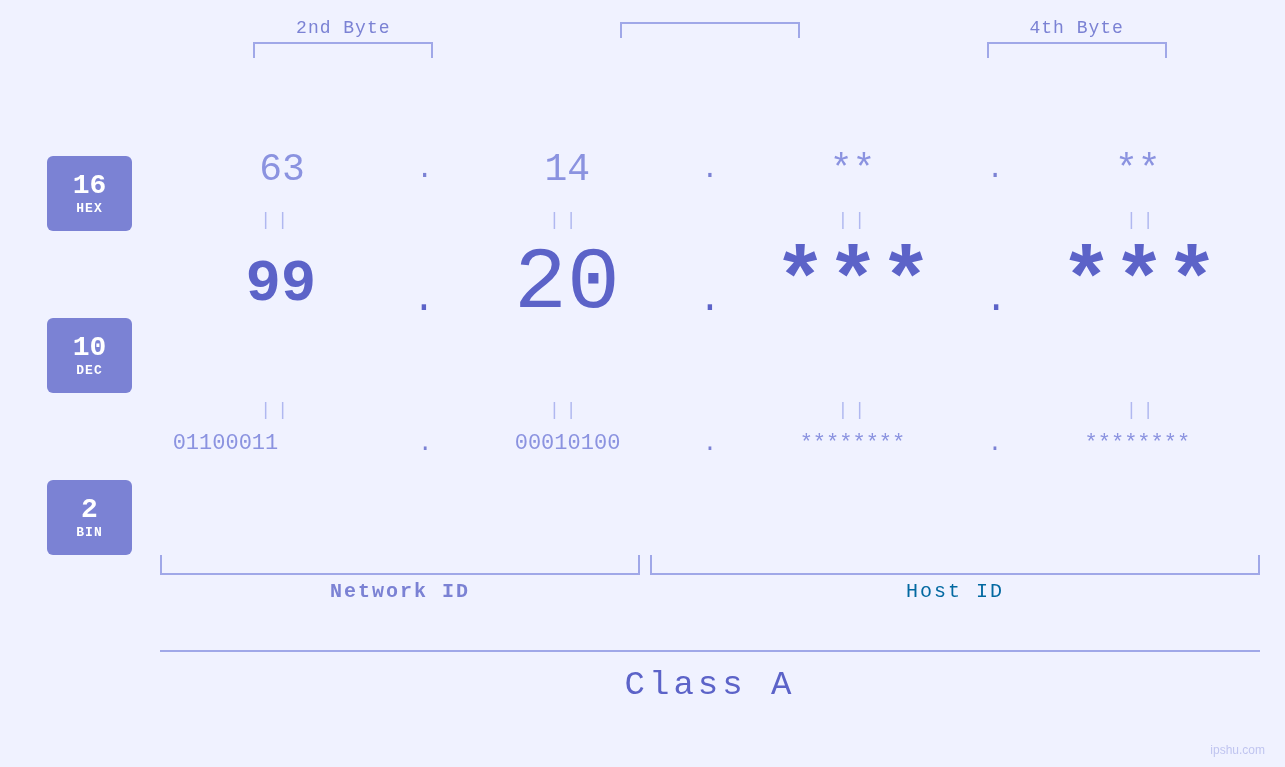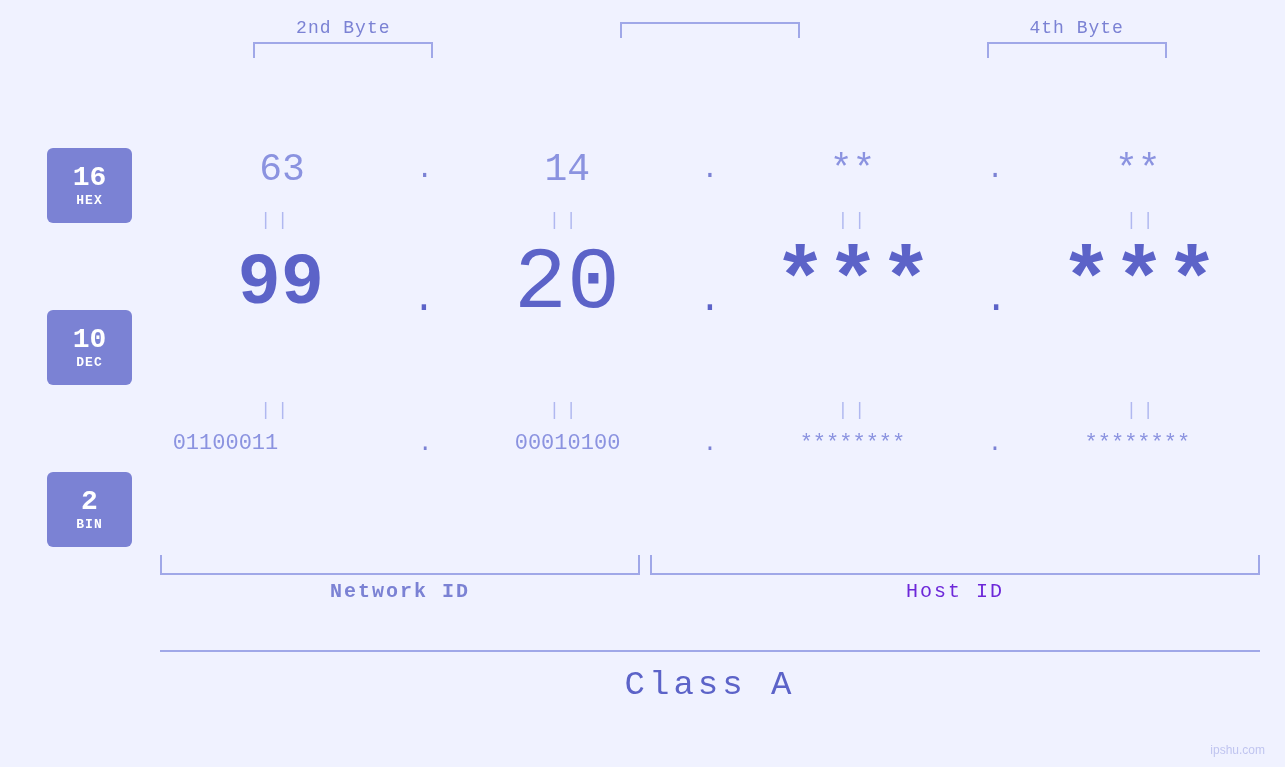--- a/index.html
+++ b/index.html
@@ -18,20 +18,21 @@
       left: 47px;
       width: 85px;
       height: 75px;
       background-color: #7b82d4;
       border-radius: 6px;
       display: flex;
       flex-direction: column;
       align-items: center;
       justify-content: center;
       color: white;
+      margin-top: 8px;
     }
     .badge-number {
       font-size: 28px;
       font-weight: bold;
       line-height: 1.1;
     }
     .badge-label {
       font-size: 13px;
       font-weight: bold;
       letter-spacing: 1px;
@@ -85,21 +86,21 @@
   <div style="width:220px; text-align:center; font-size:18px; color:#b0b8f0; letter-spacing:6px;">||</div>
   <div style="width:40px;"></div>
   <div style="width:220px; text-align:center; font-size:18px; color:#b0b8f0; letter-spacing:6px;">||</div>
   <div style="width:40px;"></div>
   <div style="width:220px; text-align:center; font-size:18px; color:#b0b8f0; letter-spacing:6px;">||</div>
   <div style="width:40px;"></div>
   <div style="width:220px; text-align:center; font-size:18px; color:#b0b8f0; letter-spacing:6px;">||</div>
 </div>
 
 <div style="position:absolute; top:240px; left:160px; width:1100px; display:flex; align-items:center; justify-content:space-around;">
-  <div style="width:220px; text-align:center; font-size:72px; font-weight:bold; color:#5c63c8; font-family:'Courier New',monospace; line-height:1;">99</div>
+  <div style="width:220px; text-align:center; font-size:59px; font-weight:bold; color:#5c63c8; font-family:'Courier New',monospace; line-height:1;">99</div>
   <div style="font-size:38px; color:#5c63c8; margin-top:30px;">.</div>
   <div style="width:220px; text-align:center; font-size:88px; font-weight:normal; color:#5c63c8; font-family:'Courier New',monospace; line-height:1;">20</div>
   <div style="font-size:38px; color:#5c63c8; margin-top:30px;">.</div>
   <div style="width:220px; text-align:center; font-size:88px; font-weight:bold; color:#5c63c8; font-family:'Courier New',monospace; line-height:1;">***</div>
   <div style="font-size:38px; color:#5c63c8; margin-top:30px;">.</div>
   <div style="width:220px; text-align:center; font-size:88px; font-weight:bold; color:#5c63c8; font-family:'Courier New',monospace; line-height:1;">***</div>
 </div>
 
 <div style="position:absolute; top:400px; left:160px; width:1100px; display:flex; justify-content:space-around;">
   <div style="width:220px; text-align:center; font-size:18px; color:#b0b8f0; letter-spacing:6px;">||</div>
@@ -125,21 +126,21 @@
 
   <div style="width:480px; height:20px; border-bottom:2px solid #a0a8e8; border-left:2px solid #a0a8e8; border-right:2px solid #a0a8e8;"></div>
   <div style="width:10px;"></div>
 
   <div style="flex:1; height:20px; border-bottom:2px solid #a0a8e8; border-left:2px solid #a0a8e8; border-right:2px solid #a0a8e8;"></div>
 </div>
 
 <div style="position:absolute; top:580px; left:160px; width:1100px; display:flex; align-items:center;">
   <div style="width:480px; text-align:center; color:#7b82d4; font-size:20px; font-family:'Courier New',monospace; letter-spacing:2px;font-weight:bold;">Network ID</div>
   <div style="width:10px;"></div>
-  <div style="flex:1; text-align:center; color:#6d28d9; font-size:20px; font-family:'Courier New',monospace; letter-spacing:2px;">Host ID</div>
+  <div style="flex:1; text-align:center; color:#0369a1; font-size:20px; font-family:'Courier New',monospace; letter-spacing:2px;">Host ID</div>
 </div>
 
 <div style="position:absolute; top:650px; left:160px; width:1100px;">
   <div style="width:100%; height:2px; background-color:#a0a8e8; margin-bottom:14px;"></div>
   <div style="text-align:center; color:#5c63c8; font-size:34px; font-family:'Courier New',monospace; letter-spacing:4px;">Class A</div>
 </div>
 
 <div style="position:absolute; bottom:10px; right:20px; color:#c0c5f0; font-size:12px; font-family:Arial,sans-serif;">ipshu.com</div>
 
 </body></html>

